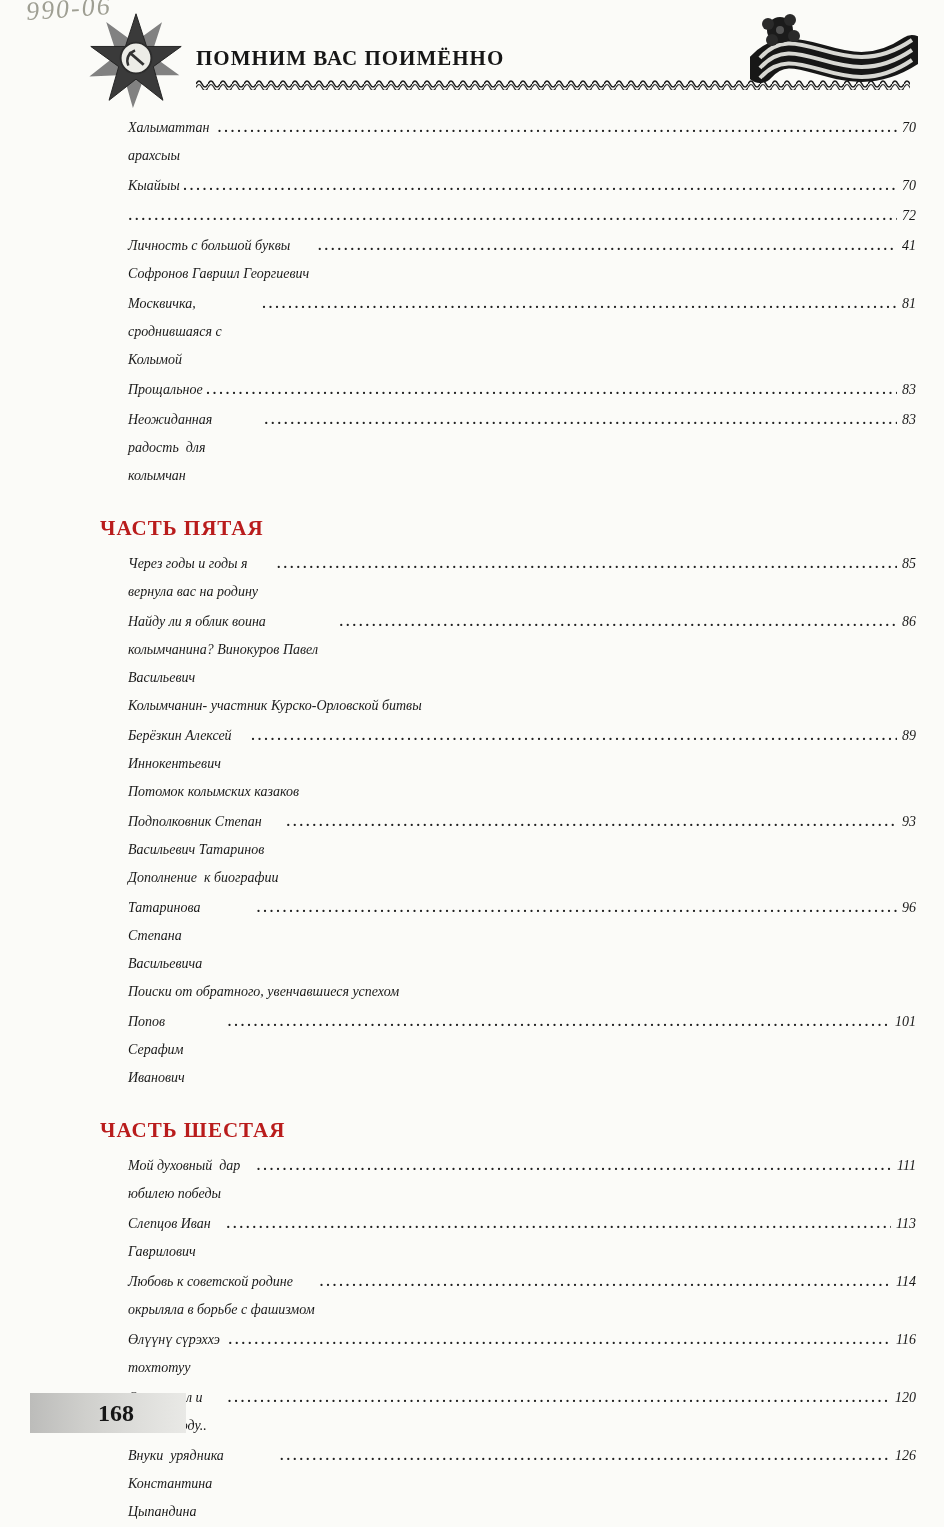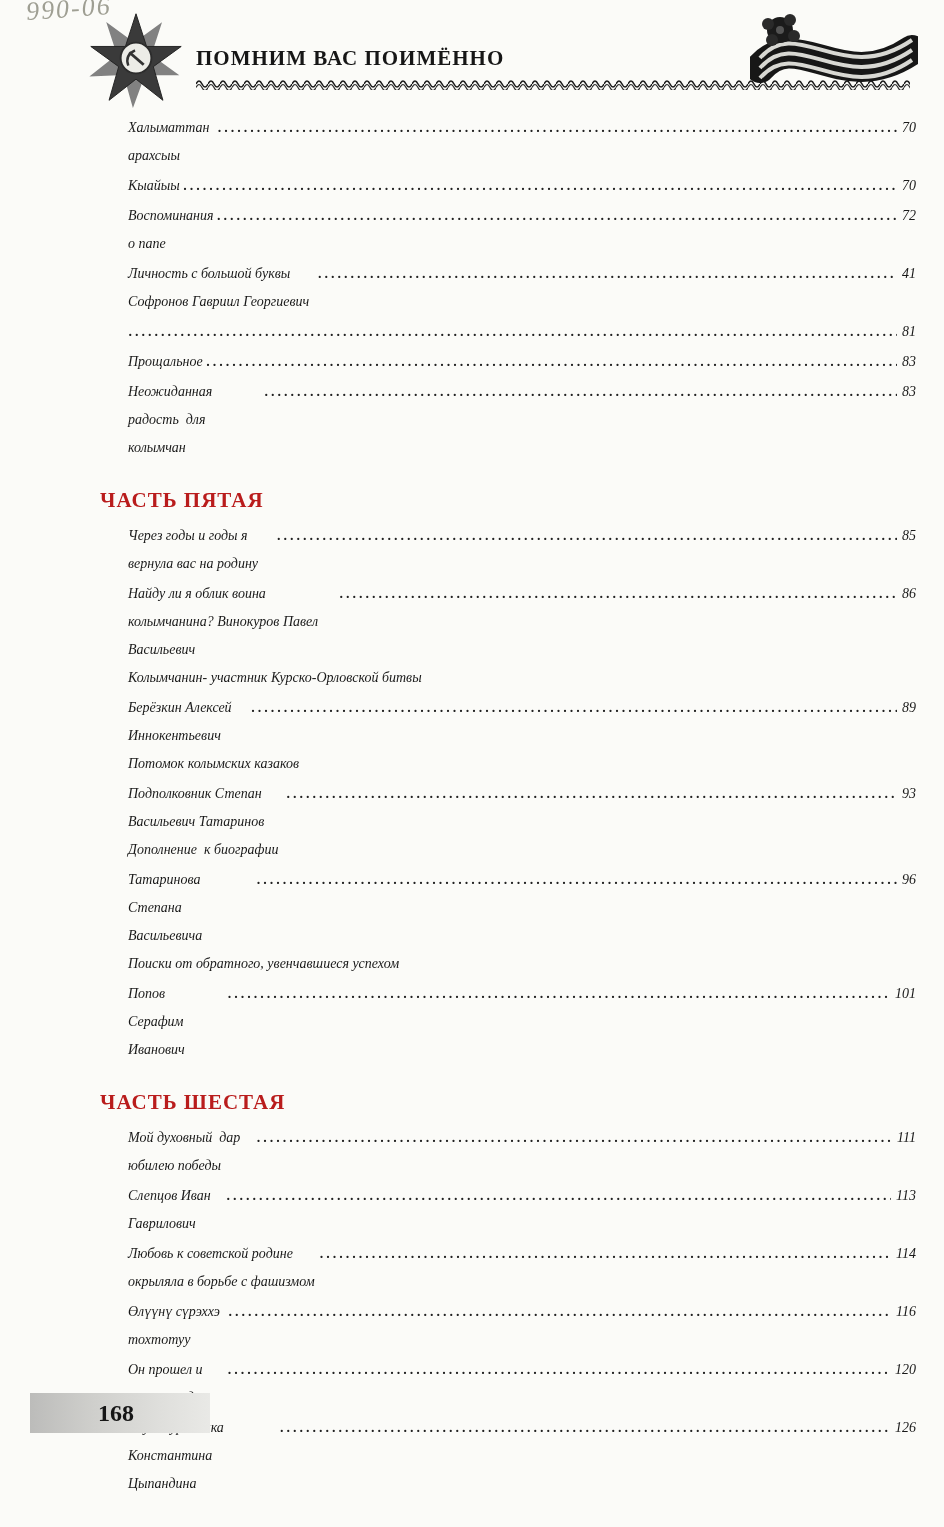--- a/index.html
+++ b/index.html
@@ -42,21 +42,21 @@
   .entry .t { flex:0 1 auto; white-space:pre-wrap; padding-right:3px; }
   .entry .dots { flex:1 1 auto; min-width:8px; overflow:hidden; white-space:nowrap; }
   .entry .dots::after {
     content:"......................................................................................................................................................................";
     font-style:normal; font-size:18px; letter-spacing:2px; color:#222;
   }
   .entry .pg { flex:0 0 auto; padding-left:5px; }
 
   
   .pageno-box {
-    position:absolute; left:30px; top:1393px; width:180px; height:40px;
+    position:absolute; left:30px; top:1393px; width:156px; height:40px;
     background:linear-gradient(90deg,#bcbcba 0%, #cfcfcc 35%, #dededb 70%, #e9e9e6 100%);
     display:flex; align-items:center;
   }
   .pageno-box .num {
     font-weight:bold; font-size:24px; margin-left:68px; color:#161616;
     font-style:normal;
   }
 </style>
 </head>
 <body>
@@ -115,30 +115,30 @@
             <span class="t">Халыматтан арахсыы</span>
             <span class="dots"></span>
             <span class="pg">70</span>
           </div>
           <div class="entry">
             <span class="t">Кыайыы</span>
             <span class="dots"></span>
             <span class="pg">70</span>
           </div>
           <div class="entry">
-            <span class="t">Воспоминания о папе</span>
             <span class="dots"></span>
             <span class="pg">72</span>
           </div>
           <div class="entry">
             <span class="t">Личность с большой буквы Софронов Гавриил Георгиевич</span>
             <span class="dots"></span>
             <span class="pg">41</span>
           </div>
           <div class="entry">
+            <span class="t">Москвичка, сроднившаяся с Колымой</span>
             <span class="dots"></span>
             <span class="pg">81</span>
           </div>
           <div class="entry">
             <span class="t">Прощальное</span>
             <span class="dots"></span>
             <span class="pg">83</span>
           </div>
           <div class="entry">
             <span class="t">Неожиданная радость  для колымчан</span>

